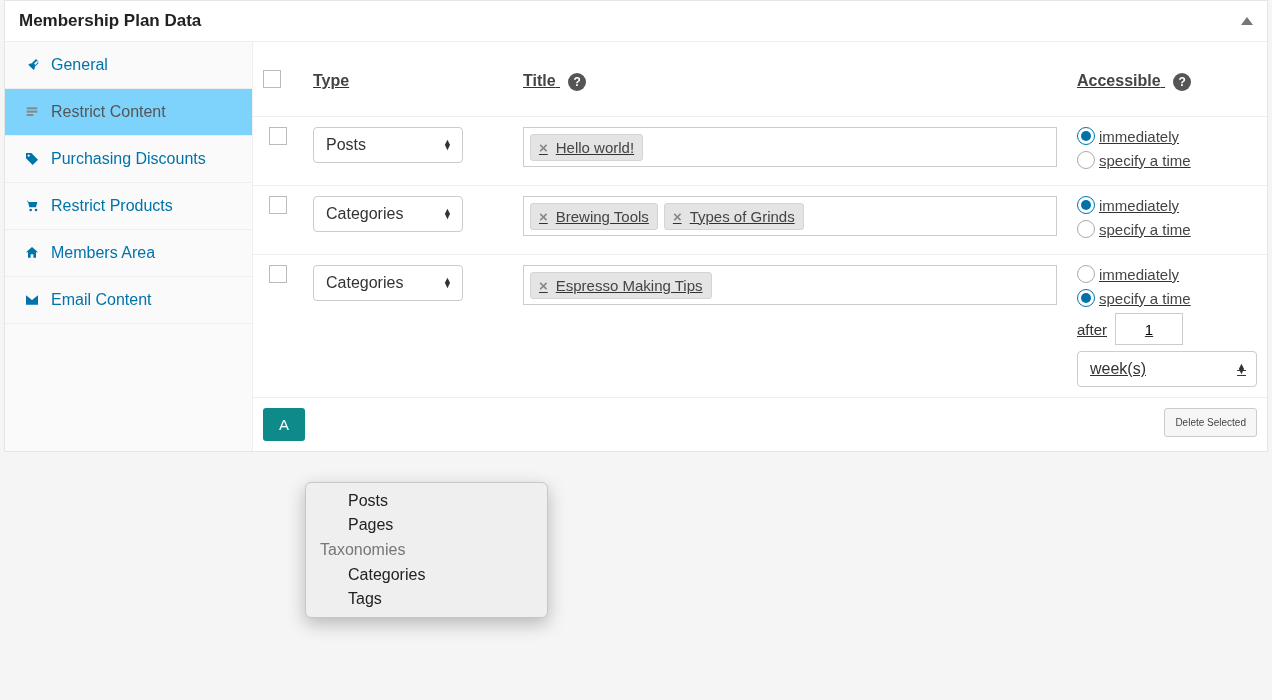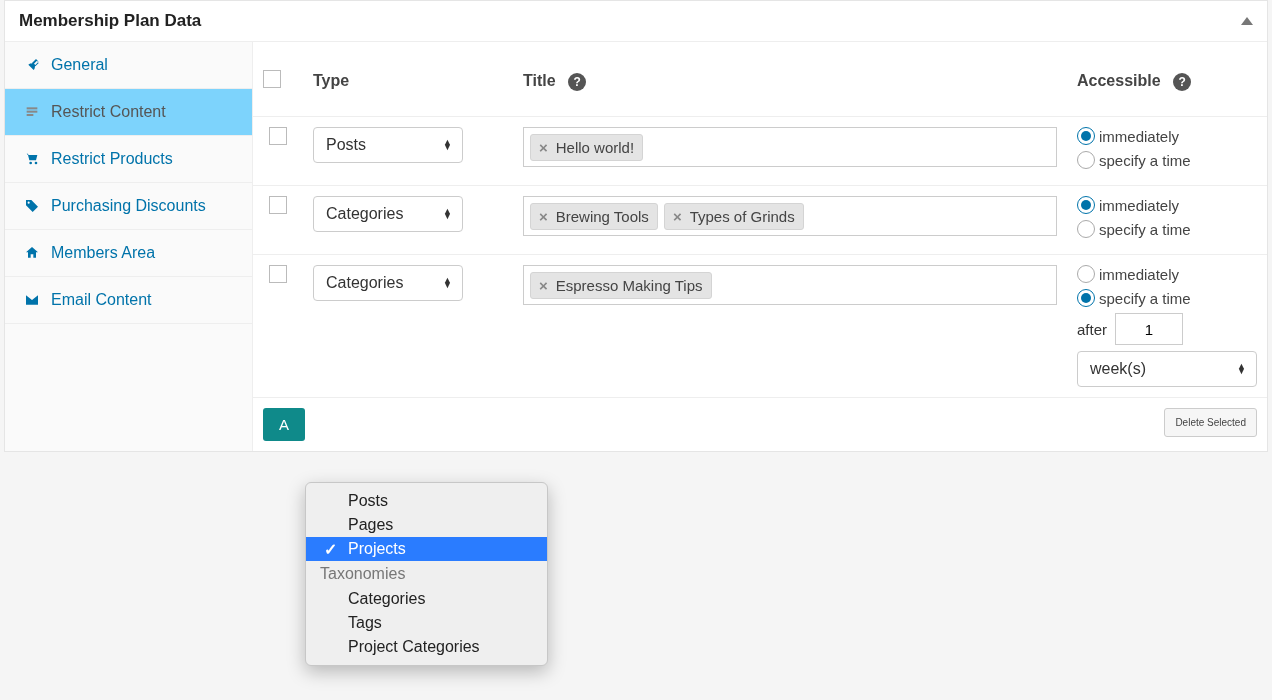--- a/index.html
+++ b/index.html
@@ -54,20 +54,21 @@
   }
   .tabitem .icon { width: 18px; display:inline-flex; justify-content:center; }
   .content {
     flex: 1;
     padding: 4px 0 0 0;
     position: relative;
   }
   table.rules {
     width: 100%;
     border-collapse: collapse;
+    text-decoration: underline;
   }
   table.rules th {
     text-align: left;
     font-weight: 600;
     color: #444;
     font-size: 16px;
     padding: 24px 10px 24px 10px;
     vertical-align: middle;
   }
   table.rules td {
@@ -213,33 +214,33 @@
               <rect x="4" y="5" width="16" height="3"></rect>
               <rect x="4" y="10" width="16" height="3"></rect>
               <rect x="4" y="15" width="10" height="3"></rect>
             </svg>
         </span>
         <span>Restrict Content</span>
       </div>
       <div class="tabitem">
         <span class="icon">
           <svg width="16" height="16" viewBox="0 0 24 24" fill="#0073aa">
-              <path d="M6 6h14l-2 8H8zM8 18a2 2 0 104 0 2 2 0 10-4 0zm8 0a2 2 0 104 0 2 2 0 10-4 0zM4 4h2l1 3"></path>
-            </svg>
-        </span>
-        <span>Restrict Products</span>
-      </div>
-      <div class="tabitem">
-        <span class="icon">
-          <svg width="16" height="16" viewBox="0 0 24 24" fill="#0073aa">
               <path d="M3 3h8l10 10-8 8L3 11V3zm4 4a2 2 0 100 0z"></path>
               <circle cx="7" cy="7" r="1.6" fill="#fff"></circle>
             </svg>
         </span>
         <span>Purchasing Discounts</span>
+      </div>
+      <div class="tabitem">
+        <span class="icon">
+          <svg width="16" height="16" viewBox="0 0 24 24" fill="#0073aa">
+              <path d="M6 6h14l-2 8H8zM8 18a2 2 0 104 0 2 2 0 10-4 0zm8 0a2 2 0 104 0 2 2 0 10-4 0zM4 4h2l1 3"></path>
+            </svg>
+        </span>
+        <span>Restrict Products</span>
       </div>
       <div class="tabitem">
         <span class="icon">
           <svg width="16" height="16" viewBox="0 0 24 24" fill="#0073aa">
               <path d="M12 3l9 8h-3v8h-4v-5h-4v5H6v-8H3z"></path>
             </svg>
         </span>
         <span>Members Area</span>
       </div>
       <div class="tabitem">
@@ -393,22 +394,20 @@
                 <span>Delete Selected</span>
               </button>
             </td>
           </tr>
         </tbody>
       </table>
 
       <div class="popover">
         <div class="opt">Posts</div>
         <div class="opt">Pages</div>
-        <div class="opt selected">Projects</div>
         <div class="grp">Taxonomies</div>
         <div class="opt">Categories</div>
         <div class="opt">Tags</div>
-        <div class="opt">Project Categories</div>
       </div>
 
     </div>
   </div>
 </div>
 
 </body></html>

